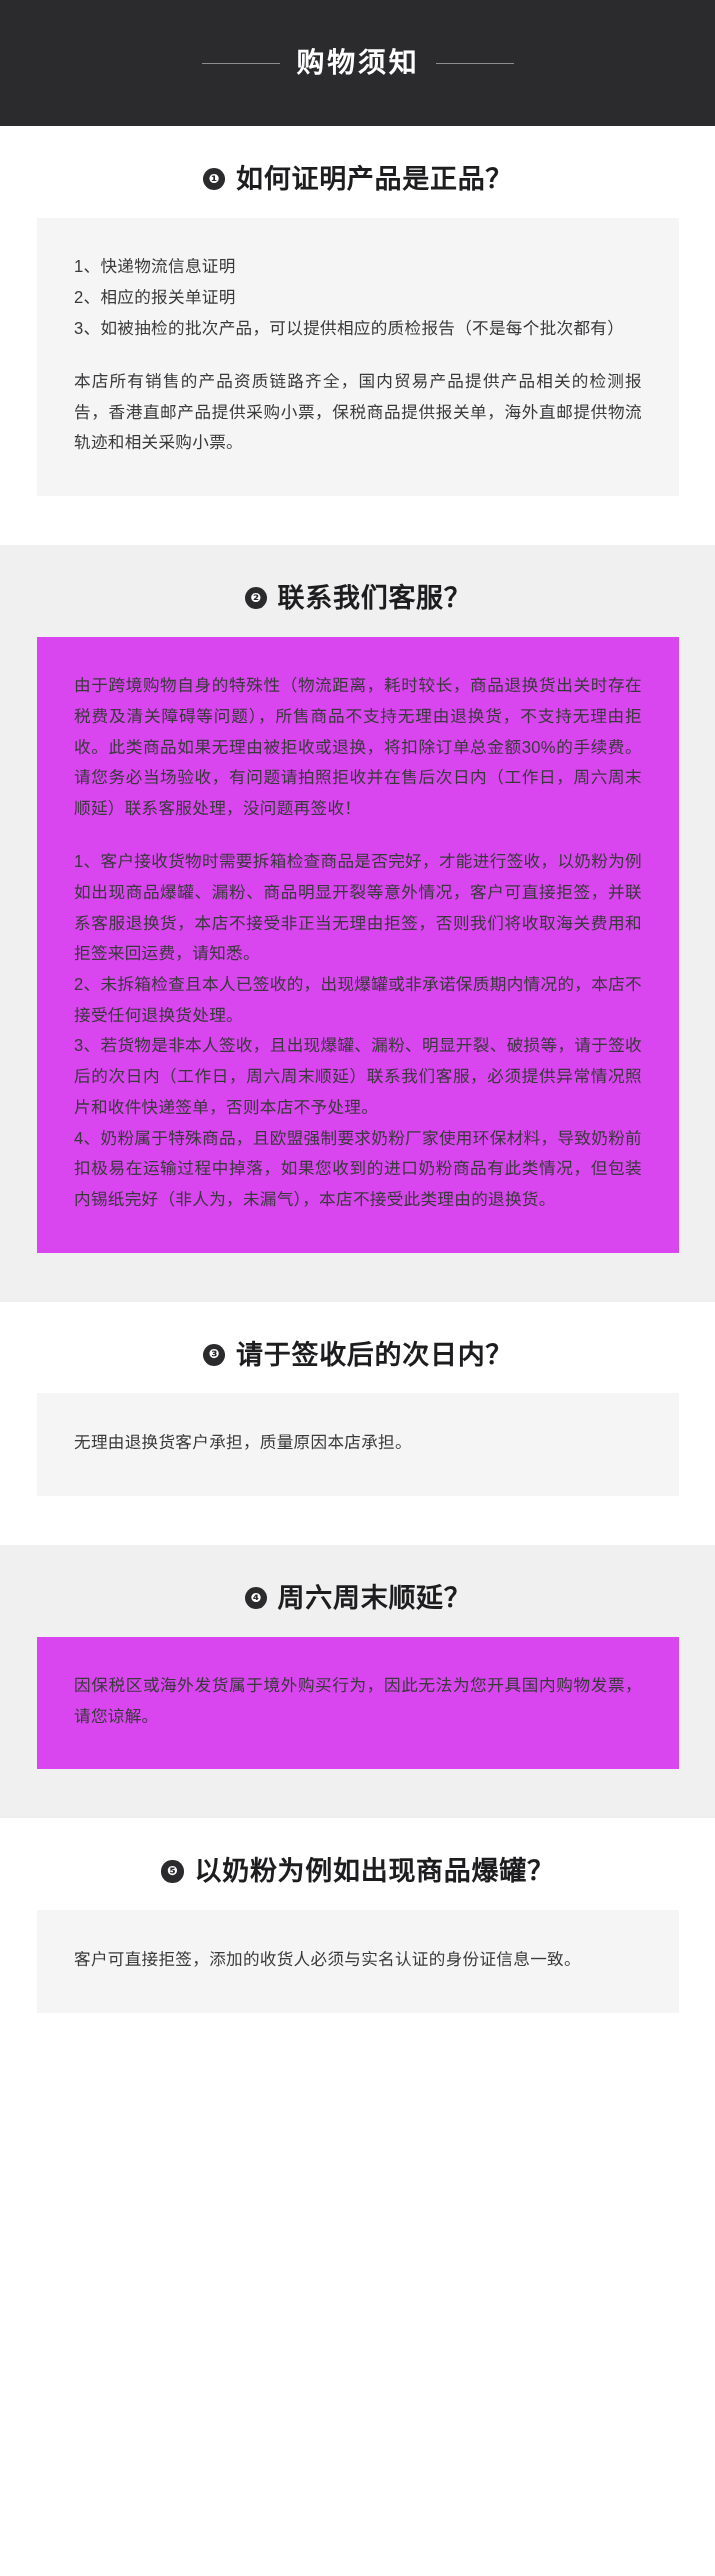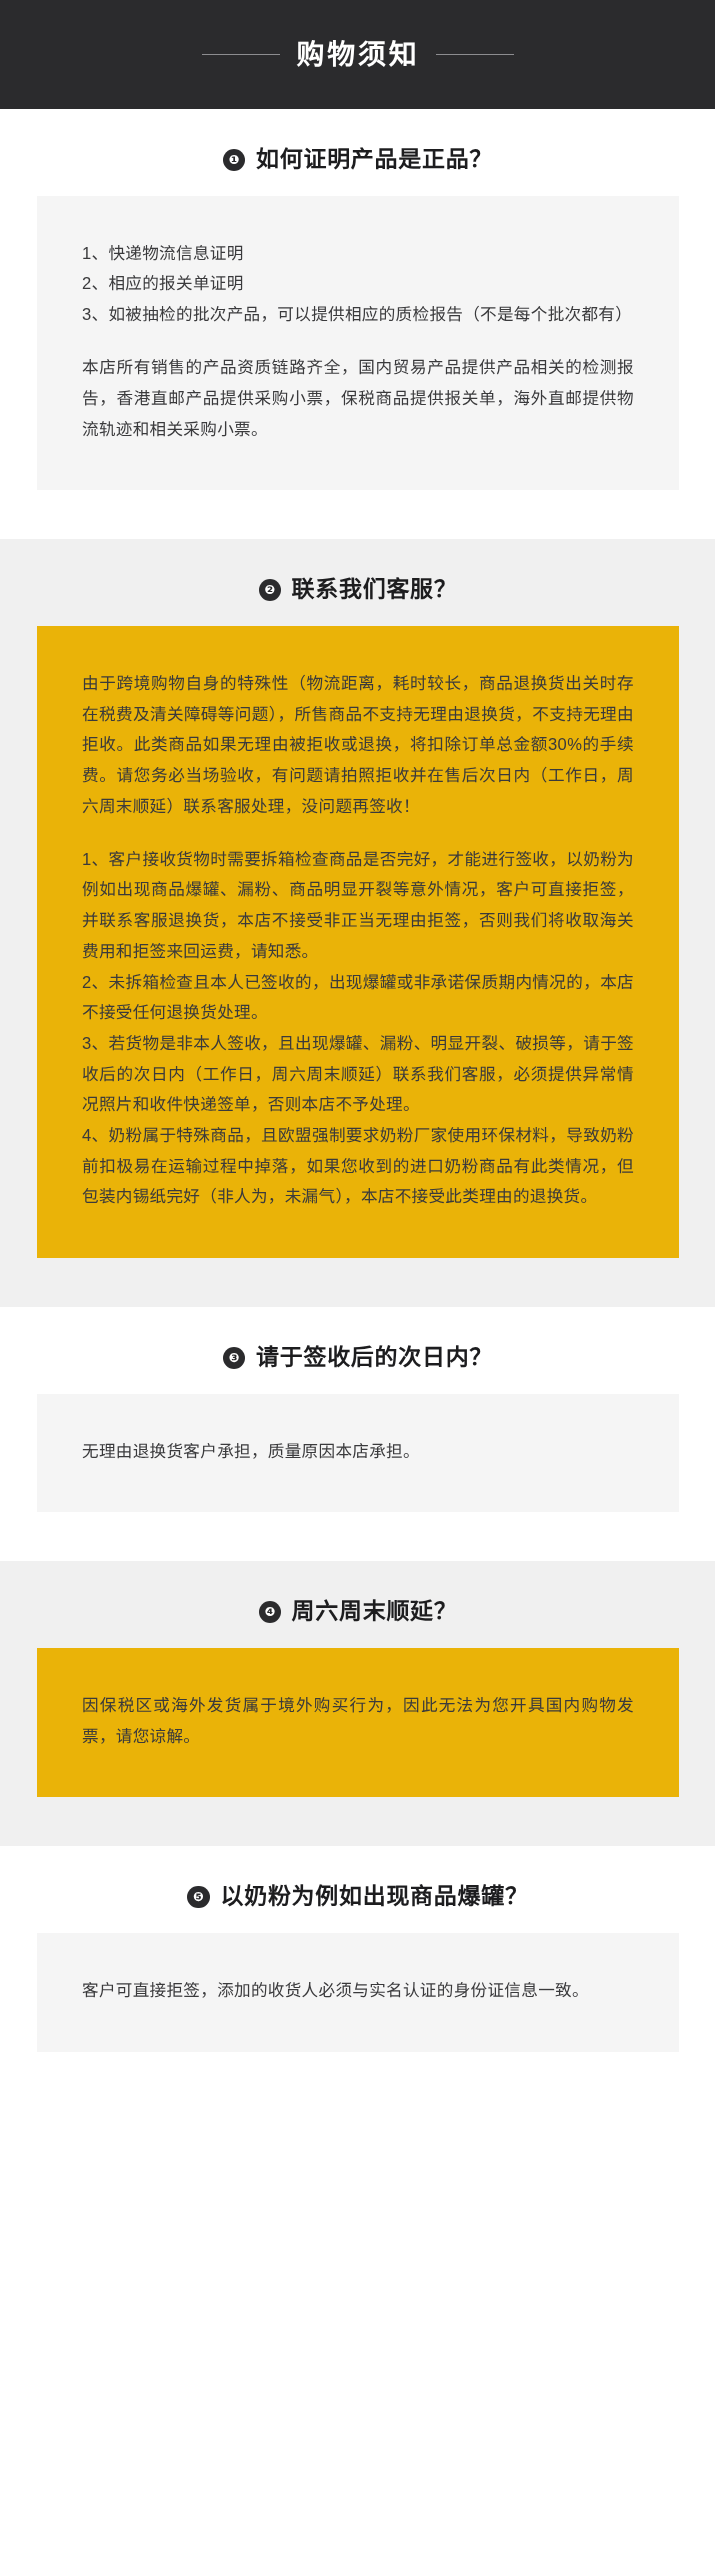--- a/index.html
+++ b/index.html
@@ -14,21 +14,21 @@
   }
   .page {
     width: 716px;
     margin: 0 auto;
     background: #ffffff;
   }
 
   
   .banner {
     background: #2b2b2d;
-    height: 109px;
+    height: 126px;
     display: flex;
     align-items: center;
     justify-content: center;
   }
   .banner-inner {
     display: flex;
     align-items: center;
     justify-content: center;
     gap: 17px;
   }
@@ -73,38 +73,38 @@
     color: #ffffff;
     font-size: 12.6px;
     font-weight: bold;
     display: flex;
     align-items: center;
     justify-content: center;
     line-height: 1;
     flex: 0 0 auto;
   }
   .q-title {
-    font-size: 23px;
+    font-size: 27px;
     font-weight: bold;
     color: #1d1d1f;
     letter-spacing: 0.7px;
     line-height: 1.2;
   }
 
   .card {
     background: #f5f5f5;
     margin: 0 37px;
     padding: 26.5px 29px 29px 29px;
     box-sizing: border-box;
   }
   .section.alt .card {
-    background: #eab308;
+    background: #d946ef;
   }
   .card p {
-    margin: 16px;
+    margin: 8px;
     font-size: 16.6px;
     line-height: 1.85;
     color: #3a3a3c;
     letter-spacing: 0.3px;
     text-align: justify;
   }
   .card p + p {
     margin-top: 22.5px;
   }
 

